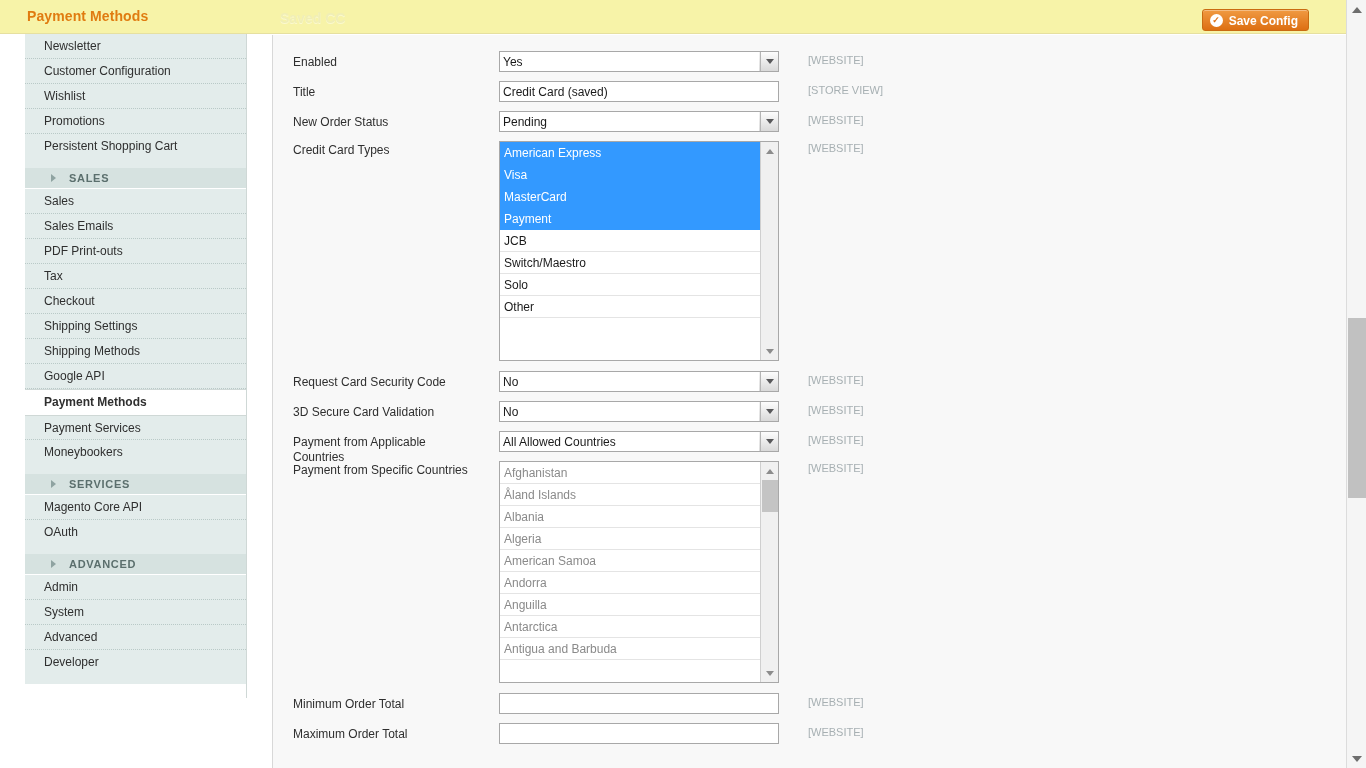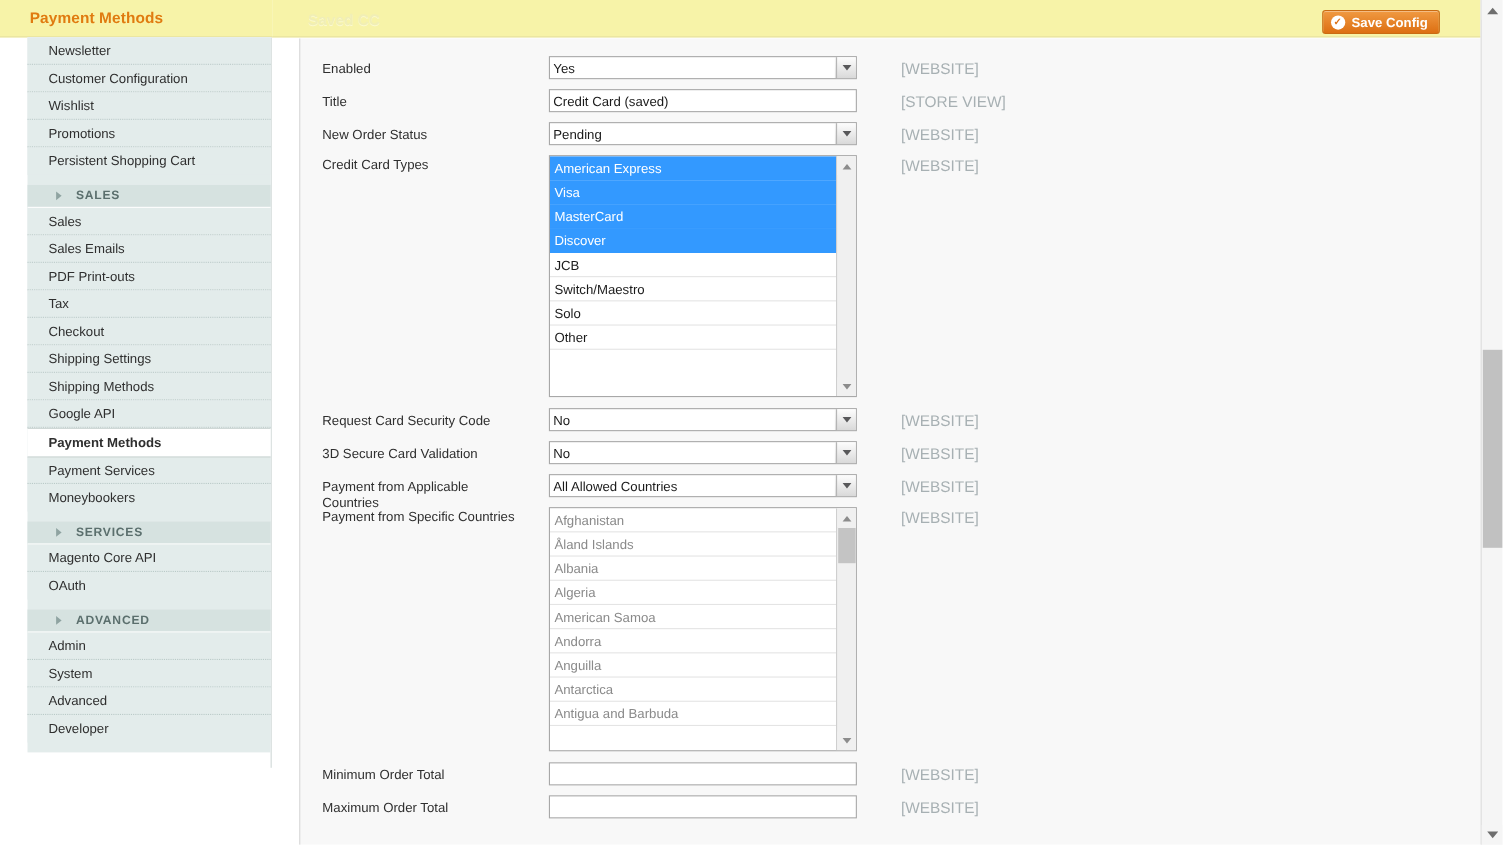--- a/index.html
+++ b/index.html
@@ -131,22 +131,22 @@
   }
   .field-row { position: absolute; left: 0; width: 100%; }
   .f-label {
     position: absolute; left: 20px;
     width: 200px;
     font-size: 12px;
     color: #2f2f2f;
     line-height: 15px;
   }
   .f-scope {
-    position: absolute; left: 546px;
-    font-size: 14px;
+    position: absolute; left: 535px;
+    font-size: 11px;
     color: #a7b0b3;
     white-space: nowrap;
   }
   .ctrl { position: absolute; left: 226px; }
 
   select.sel, input.txt {
     width: 280px; height: 21px;
     font-family: "Liberation Sans", sans-serif;
     font-size: 12px;
     color: #1a1a1a;
@@ -343,21 +343,21 @@
         <div class="ctrl sel-wrap"><select class="sel"><option selected="">Pending</option><option>Processing</option><option>Suspected Fraud</option></select><span class="arrow-box"></span></div>
         <div class="f-scope" style="top:3px">[WEBSITE]</div>
       </div>
       <div class="field-row" style="top:106px;height:230px">
         <div class="f-label" style="top:2px;">Credit Card Types</div>
         <div class="ctrl multi" style="height:220px">
           <div class="list">
             <div class="opt sel-on">American Express</div>
             <div class="opt sel-on">Visa</div>
             <div class="opt sel-on">MasterCard</div>
-            <div class="opt sel-on">Discover</div>
+            <div class="opt sel-on">Payment</div>
             <div class="opt">JCB</div>
             <div class="opt">Switch/Maestro</div>
             <div class="opt">Solo</div>
             <div class="opt">Other</div>
           </div>
           <div class="sb">
             <span class="up"></span>
             <span class="dn"></span>
           </div>
         </div>

